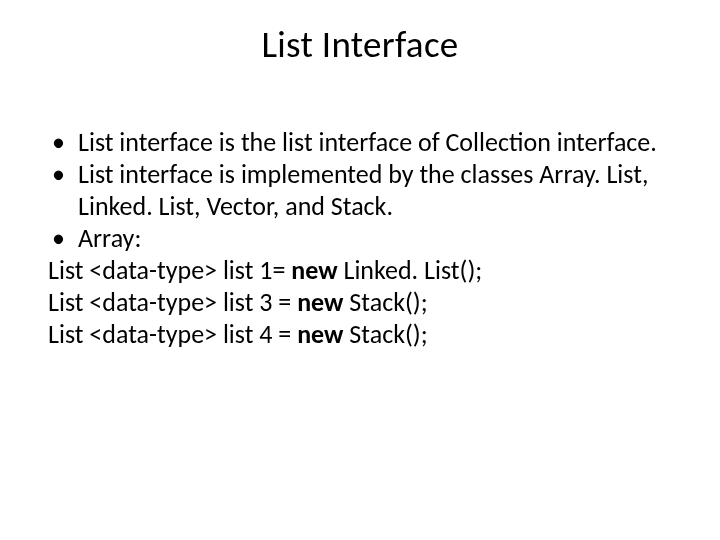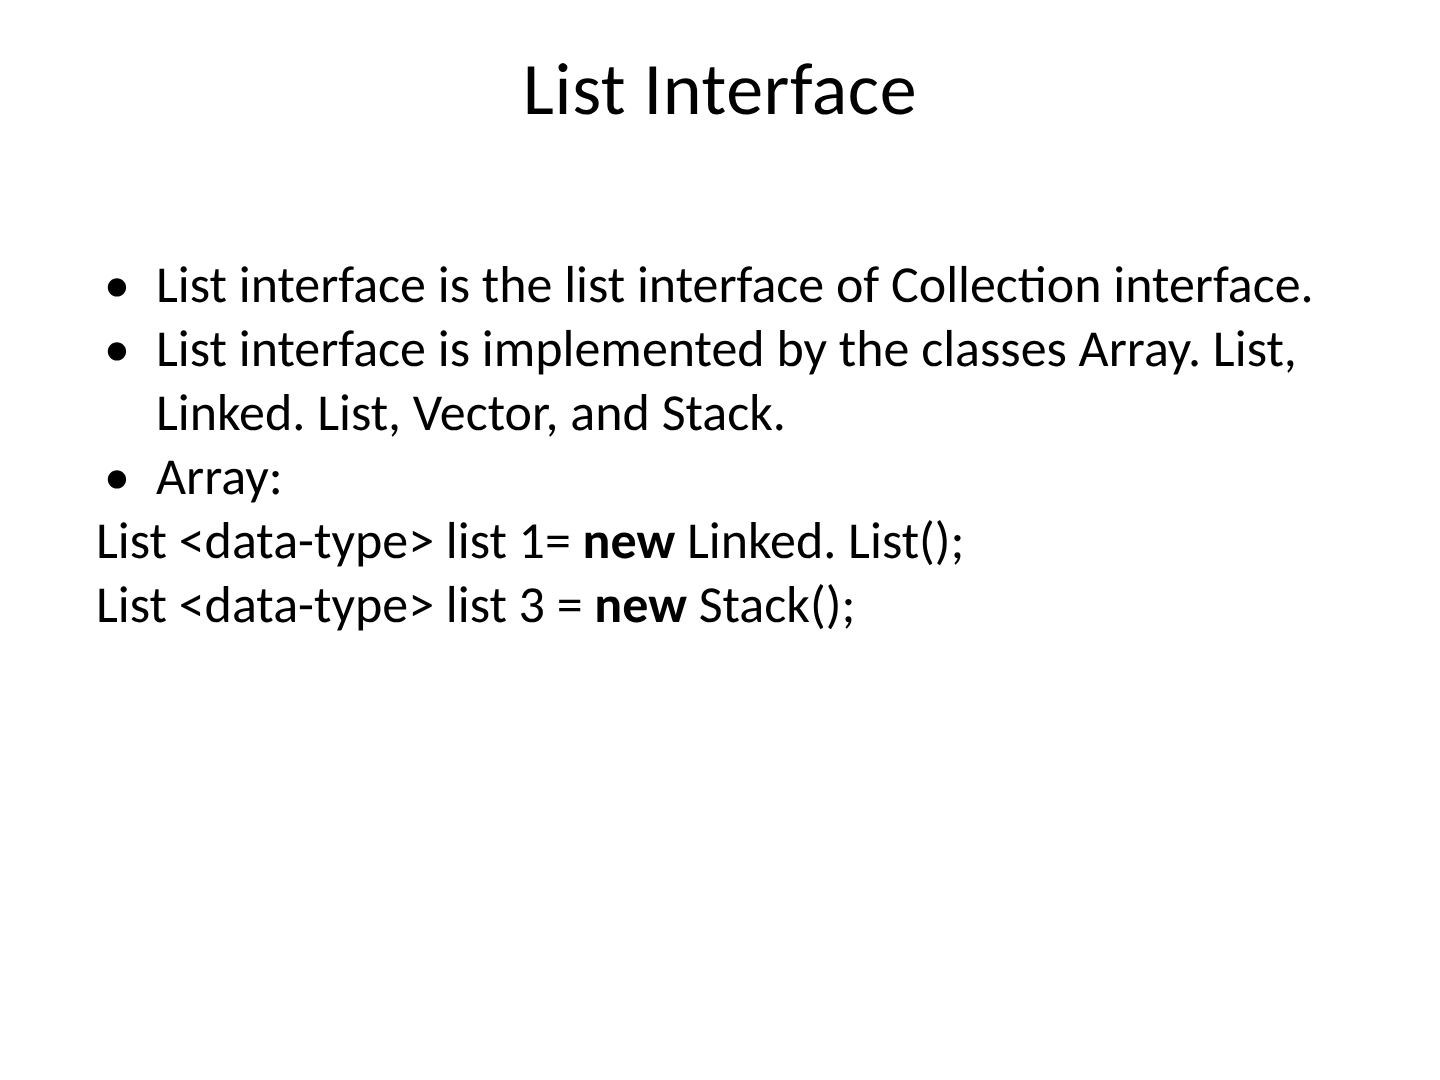--- a/index.html
+++ b/index.html
@@ -74,15 +74,18 @@
 
     <div class="plain-line">
       <span>List &lt;data-type&gt; list 1= </span><span class="bold">new </span><span>Linked. List();</span>
     </div>
 
 
     <div class="plain-line">
       <span>List &lt;data-type&gt; list 3 = </span><span class="bold">new </span><span>Stack();</span>
     </div>
 
+    <div class="plain-line">
+      <span>List &lt;data-type&gt; list 4 = </span><span class="bold">new </span><span>Stack();</span>
+    </div>
 
   </div>
 </div>
 
 </body></html>

